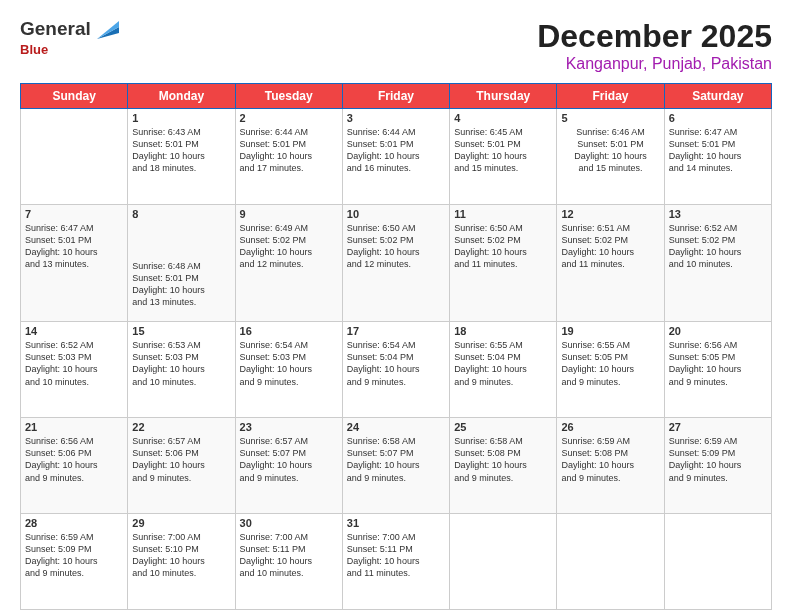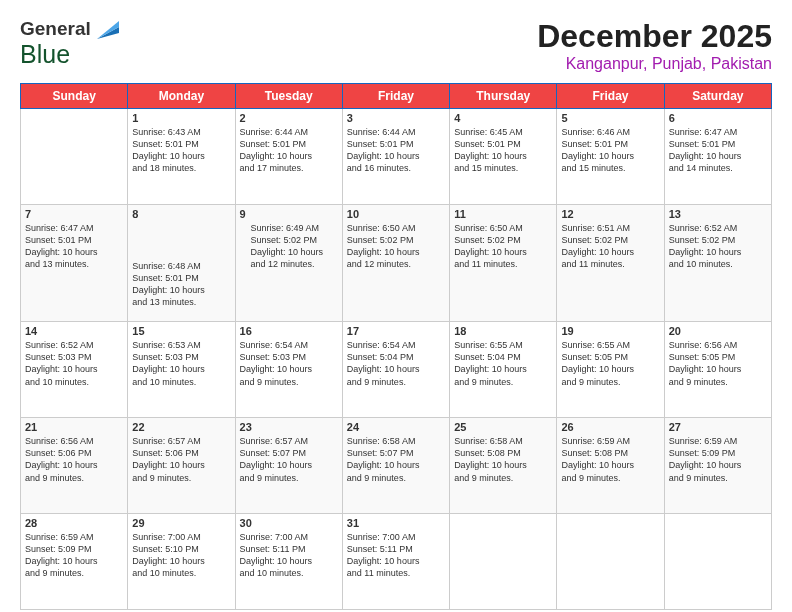--- a/index.html
+++ b/index.html
@@ -90,21 +90,21 @@
   <div class="header">
     <div class="logo">
       <div class="logo-line">
         <span style="font-size:19px;font-weight:bold;color:#333;">General</span>
         <svg width="26" height="18" viewBox="0 0 26 18" style="margin-left:2px;margin-top:2px;">
           <polygon points="4,18 26,6 26,12 4,18" fill="#1a6fb5"></polygon>
           <polygon points="4,18 26,0 26,6 4,18" fill="#4da6e8"></polygon>
         </svg>
       </div>
       <div>
-        <span style="font-size:25px;font-weight:normal;color:#14532d;">Blue</span>
+        <span style="font-size:13px;font-weight:bold;color:#b91c1c;">Blue</span>
       </div>
     </div>
     <div class="title-block">
       <h1>December 2025</h1>
       <h2>Kanganpur, Punjab, Pakistan</h2>
     </div>
   </div>
 
   <table class="calendar">
     <thead>
@@ -144,21 +144,21 @@
           </td>
           <td>
             <span class="day-num">4</span>
             <div class="day-info" style="white-space: pre-line;">Sunrise: 6:45 AM
 Sunset: 5:01 PM
 Daylight: 10 hours
 and 15 minutes.</div>
           </td>
           <td>
             <span class="day-num">5</span>
-            <div class="day-info" style="white-space: pre-line;">Sunrise: 6:46 AM
+            <div class="day-info" style="white-space: pre-line; text-align: center;">Sunrise: 6:46 AM
 Sunset: 5:01 PM
 Daylight: 10 hours
 and 15 minutes.</div>
           </td>
           <td>
             <span class="day-num">6</span>
             <div class="day-info" style="white-space: pre-line;">Sunrise: 6:47 AM
 Sunset: 5:01 PM
 Daylight: 10 hours
 and 14 minutes.</div>
@@ -174,21 +174,21 @@
           </td>
           <td class="row-bg">
             <span class="day-num">8</span>
             <div class="day-info" style="white-space: pre-line; margin-top: 40px;">Sunrise: 6:48 AM
 Sunset: 5:01 PM
 Daylight: 10 hours
 and 13 minutes.</div>
           </td>
           <td class="row-bg">
             <span class="day-num">9</span>
-            <div class="day-info" style="white-space: pre-line; margin-left: 11px;">Sunrise: 6:49 AM
+            <div class="day-info" style="white-space: pre-line;">Sunrise: 6:49 AM
 Sunset: 5:02 PM
 Daylight: 10 hours
 and 12 minutes.</div>
           </td>
           <td class="row-bg">
             <span class="day-num">10</span>
             <div class="day-info" style="white-space: pre-line;">Sunrise: 6:50 AM
 Sunset: 5:02 PM
 Daylight: 10 hours
 and 12 minutes.</div>

